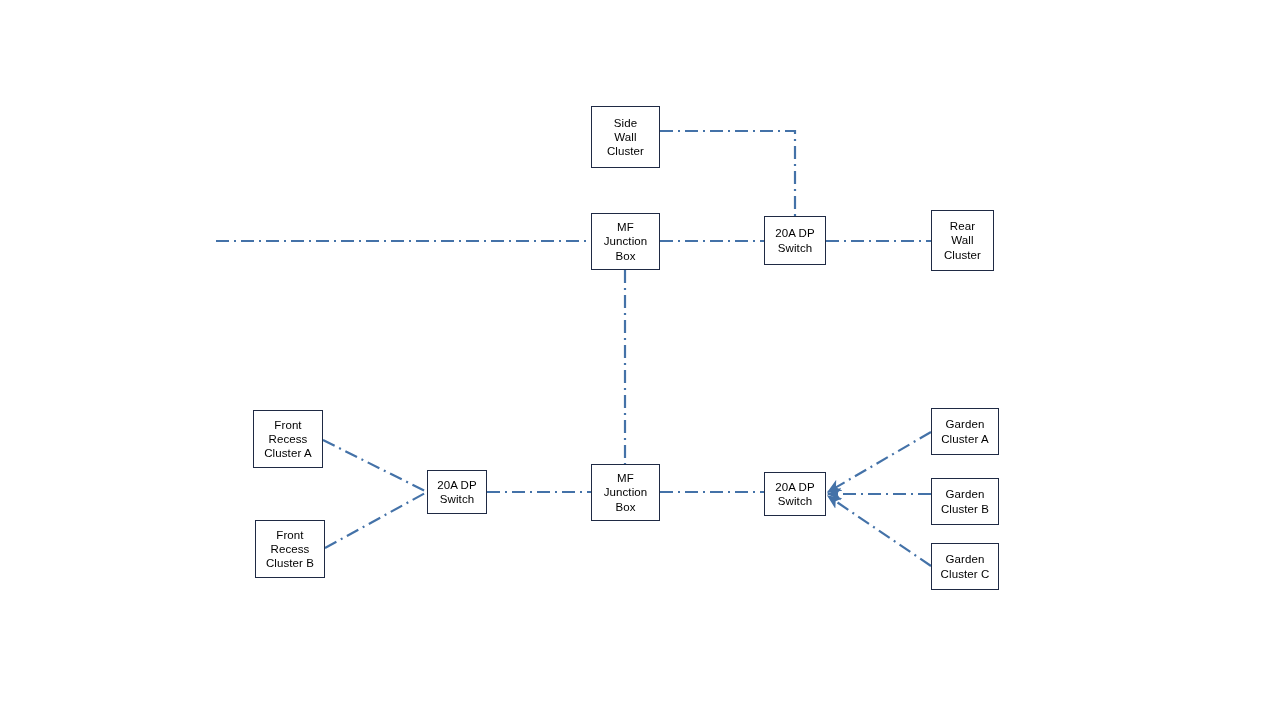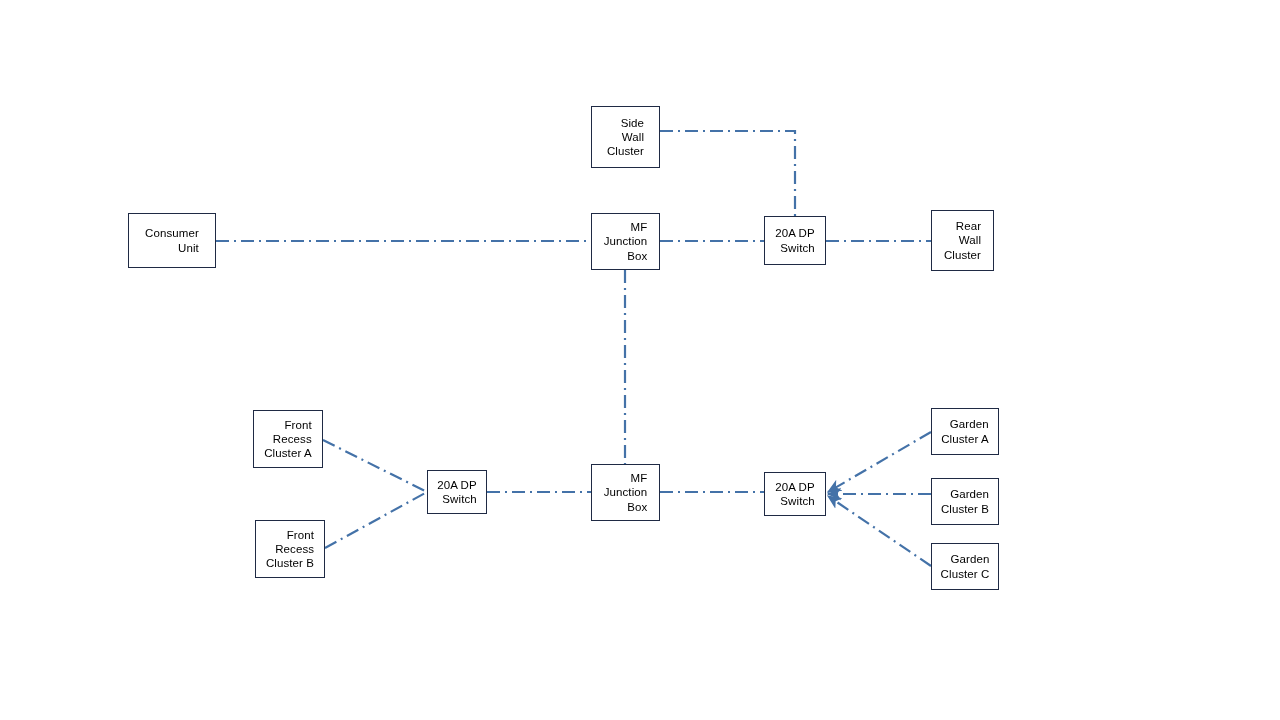--- a/index.html
+++ b/index.html
@@ -25,21 +25,21 @@
   }
   .node {
     position: absolute;
     box-sizing: border-box;
     border: 1px solid #1f2a44;
     background: #ffffff;
     color: #000000;
     display: flex;
     align-items: center;
     justify-content: center;
-    text-align: right;
+    text-align: center;
     line-height: 1.22;
     font-size: 11.5px;
     letter-spacing: 0.1px;
     z-index: 2;
   }
   .node span {
     display: block;
     padding: 0 3px;
   }
 </style>
@@ -59,23 +59,20 @@
       <polyline points="660,131 795,131 795,216" fill="none" stroke="#4472a8" stroke-width="2.2" stroke-dasharray="13 5 2 5" stroke-linecap="butt"></polyline>
       <polyline points="625,270 625,464" fill="none" stroke="#4472a8" stroke-width="2.2" stroke-dasharray="13 5 2 5" stroke-linecap="butt"></polyline>
       <polyline points="323,440 427,492" fill="none" stroke="#4472a8" stroke-width="2.2" stroke-dasharray="13 5 2 5" stroke-linecap="butt"></polyline>
       <polyline points="325,548 427,492" fill="none" stroke="#4472a8" stroke-width="2.2" stroke-dasharray="13 5 2 5" stroke-linecap="butt"></polyline>
       <polyline points="487,492 591,492" fill="none" stroke="#4472a8" stroke-width="2.2" stroke-dasharray="13 5 2 5" stroke-linecap="butt"></polyline>
       <polyline points="660,492 764,492" fill="none" stroke="#4472a8" stroke-width="2.2" stroke-dasharray="13 5 2 5" stroke-linecap="butt"></polyline>
       <polyline points="931,432 828,492" fill="none" stroke="#4472a8" stroke-width="2.2" stroke-dasharray="13 5 2 5" stroke-linecap="butt" marker-end="url(#arrowhead)"></polyline>
       <polyline points="931,494 828,494" fill="none" stroke="#4472a8" stroke-width="2.2" stroke-dasharray="13 5 2 5" stroke-linecap="butt" marker-end="url(#arrowhead)"></polyline>
       <polyline points="931,566 828,496" fill="none" stroke="#4472a8" stroke-width="2.2" stroke-dasharray="13 5 2 5" stroke-linecap="butt" marker-end="url(#arrowhead)"></polyline>
     </svg>
-<div class="node" style="left: 128px; top: 213px; width: 88px; height: 55px; border-color: rgb(31, 42, 68); background: rgb(255, 255, 255); color: rgb(0, 0, 0);">
-      <span>Consumer<br>Unit</span>
-    </div>
     <div class="node" style="left: 591px; top: 106px; width: 69px; height: 62px; border-color: rgb(31, 42, 68); background: rgb(255, 255, 255); color: rgb(0, 0, 0);">
       <span>Side<br>Wall<br>Cluster</span>
     </div>
     <div class="node" style="left: 591px; top: 213px; width: 69px; height: 57px; border-color: rgb(31, 42, 68); background: rgb(255, 255, 255); color: rgb(0, 0, 0);">
       <span>MF<br>Junction<br>Box</span>
     </div>
     <div class="node" style="left: 764px; top: 216px; width: 62px; height: 49px; border-color: rgb(31, 42, 68); background: rgb(255, 255, 255); color: rgb(0, 0, 0);">
       <span>20A DP<br>Switch</span>
     </div>
     <div class="node" style="left: 931px; top: 210px; width: 63px; height: 61px; border-color: rgb(31, 42, 68); background: rgb(255, 255, 255); color: rgb(0, 0, 0);">

